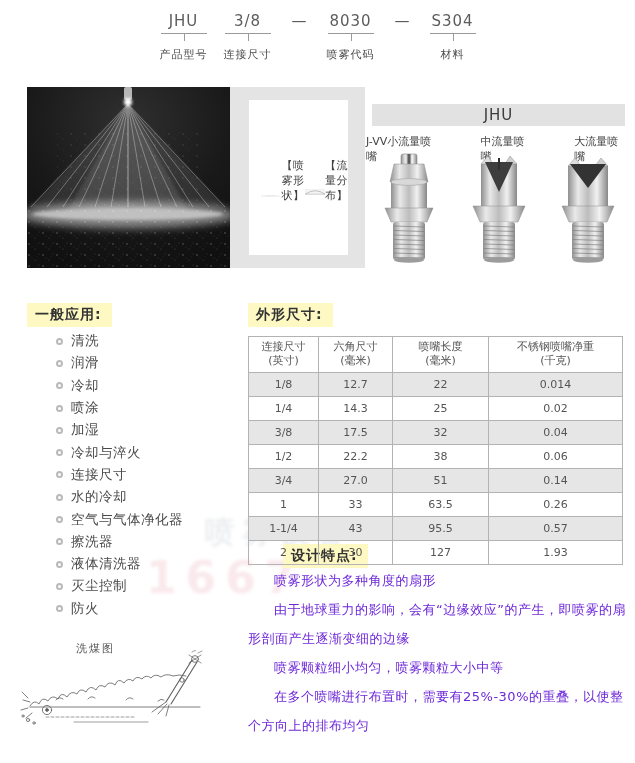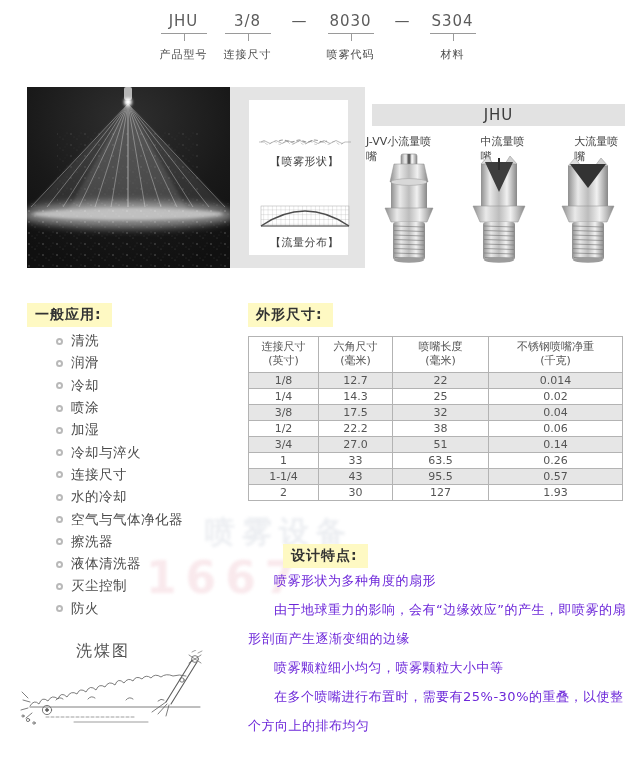--- a/index.html
+++ b/index.html
@@ -13,21 +13,21 @@
   .code-part { display:flex; flex-direction:column; align-items:center; }
   .code-text { font-size:15px; color:#5c5c5c; letter-spacing:1px; line-height:18px; }
   .code-tick { width:46px; height:8px; border-top:1px solid #9a9a9a; position:relative; margin-top:3px; }
   .code-tick::after { content:""; position:absolute; left:50%; top:0; width:1px; height:7px; background:#9a9a9a; }
   .code-label { font-size:11px; color:#4a4a4a; margin-top:6px; letter-spacing:1px; }
   .code-sep { font-size:15px; color:#5c5c5c; line-height:18px; padding:0 4px; }
   
   .spray-photo { position:absolute; left:27px; top:87px; width:203px; height:181px; }
   .mid-panel { position:absolute; left:230px; top:87px; width:135px; height:181px; background:#e4e4e4; }
   .mid-card { position:absolute; left:19px; top:13px; width:99px; height:155px; background:#ffffff;
-              display:flex; flex-direction:column; align-items:center;padding-left:12px; }
+              display:flex; align-items:center;padding-left:12px; }
   .mid-card .cap { font-size:11px; color:#3f3f3f; letter-spacing:0.5px; }
   .squiggle { margin-top:36px; }
   .cap1 { margin-top:6px; }
   .flowchart { margin-top:26px; }
   .cap2 { margin-top:6px; }
   .series-bar { position:absolute; left:372px; top:104px; width:253px; height:22px; background:#e2e2e2;
                 display:flex; align-items:center; justify-content:center; }
   .series-bar span { font-size:15px; color:#3c3c3c; letter-spacing:1px; }
   .nozzle-labels { position:absolute; left:366px; top:134px; width:262px; display:flex; justify-content:space-between;gap:40px; }
   .nozzle-labels span { font-size:11px; color:#444; }
@@ -36,28 +36,28 @@
   .sec-h { position:absolute; display:inline-block; background:#fef9c3; color:#333; font-weight:bold;
            font-size:14px; padding:3px 10px 3px 8px; letter-spacing:1px; }
   .h-apps { left:27px; top:303px; }
   .h-dims { left:248px; top:303px; }
   .h-feat { left:283px; top:544px; }
   
   .apps-list { position:absolute; left:56px; top:330px; list-style:none; }
   .apps-list li { display:flex; align-items:center; height:22.3px; }
   .bullet { width:7px; height:7px; border:2px solid #b9b9b9; border-radius:50%; background:#fff; margin-right:8px; flex:0 0 auto; }
   .app-label { font-size:13.5px; color:#4a4a4a; letter-spacing:0.5px;text-align:center; }
-  .coal-cap { position:absolute; left:76px; top:641px; font-size:16px; color:#555; letter-spacing:2px; }
+  .coal-cap { position:absolute; left:76px; top:641px; font-size:11px; color:#555; letter-spacing:2px; }
   .coal-svg { position:absolute; left:16px; top:650px; }
   
   .dim-table { position:absolute; left:248px; top:336px; border-collapse:collapse; table-layout:fixed; width:374px;
                font-size:11px; color:#555; }
   .dim-table th, .dim-table td { border:1px solid #b3b3b3; text-align:center; font-weight:normal; }
   .dim-table th { padding:3px 0 4px; background:#fff; line-height:14px; }
-  .dim-table td { height:16px; }
+  .dim-table td { height:24px; }
   .dim-table tr.alt td { background:#e6e6e6; }
   .dim-table { border:1px solid #969696; }
   .c0 { width:70px; } .c1 { width:74px; } .c2 { width:96px; } .c3 { width:134px; }
   
   .feat-text { position:absolute; left:248px; top:566px; width:380px; }
   .feat-text p { font-size:13px; line-height:29px; color:#6d28d9; text-indent:2em; letter-spacing:0.5px; }
   
   .wm1 { position:absolute; left:205px; top:512px; font-size:30px; font-weight:bold; color:#8a97ad;
          opacity:0.16; letter-spacing:7px; filter:blur(1.5px); pointer-events:none; }
   .wm2 { position:absolute; left:146px; top:552px; font-size:44px; font-weight:bold; color:#e0889a;

